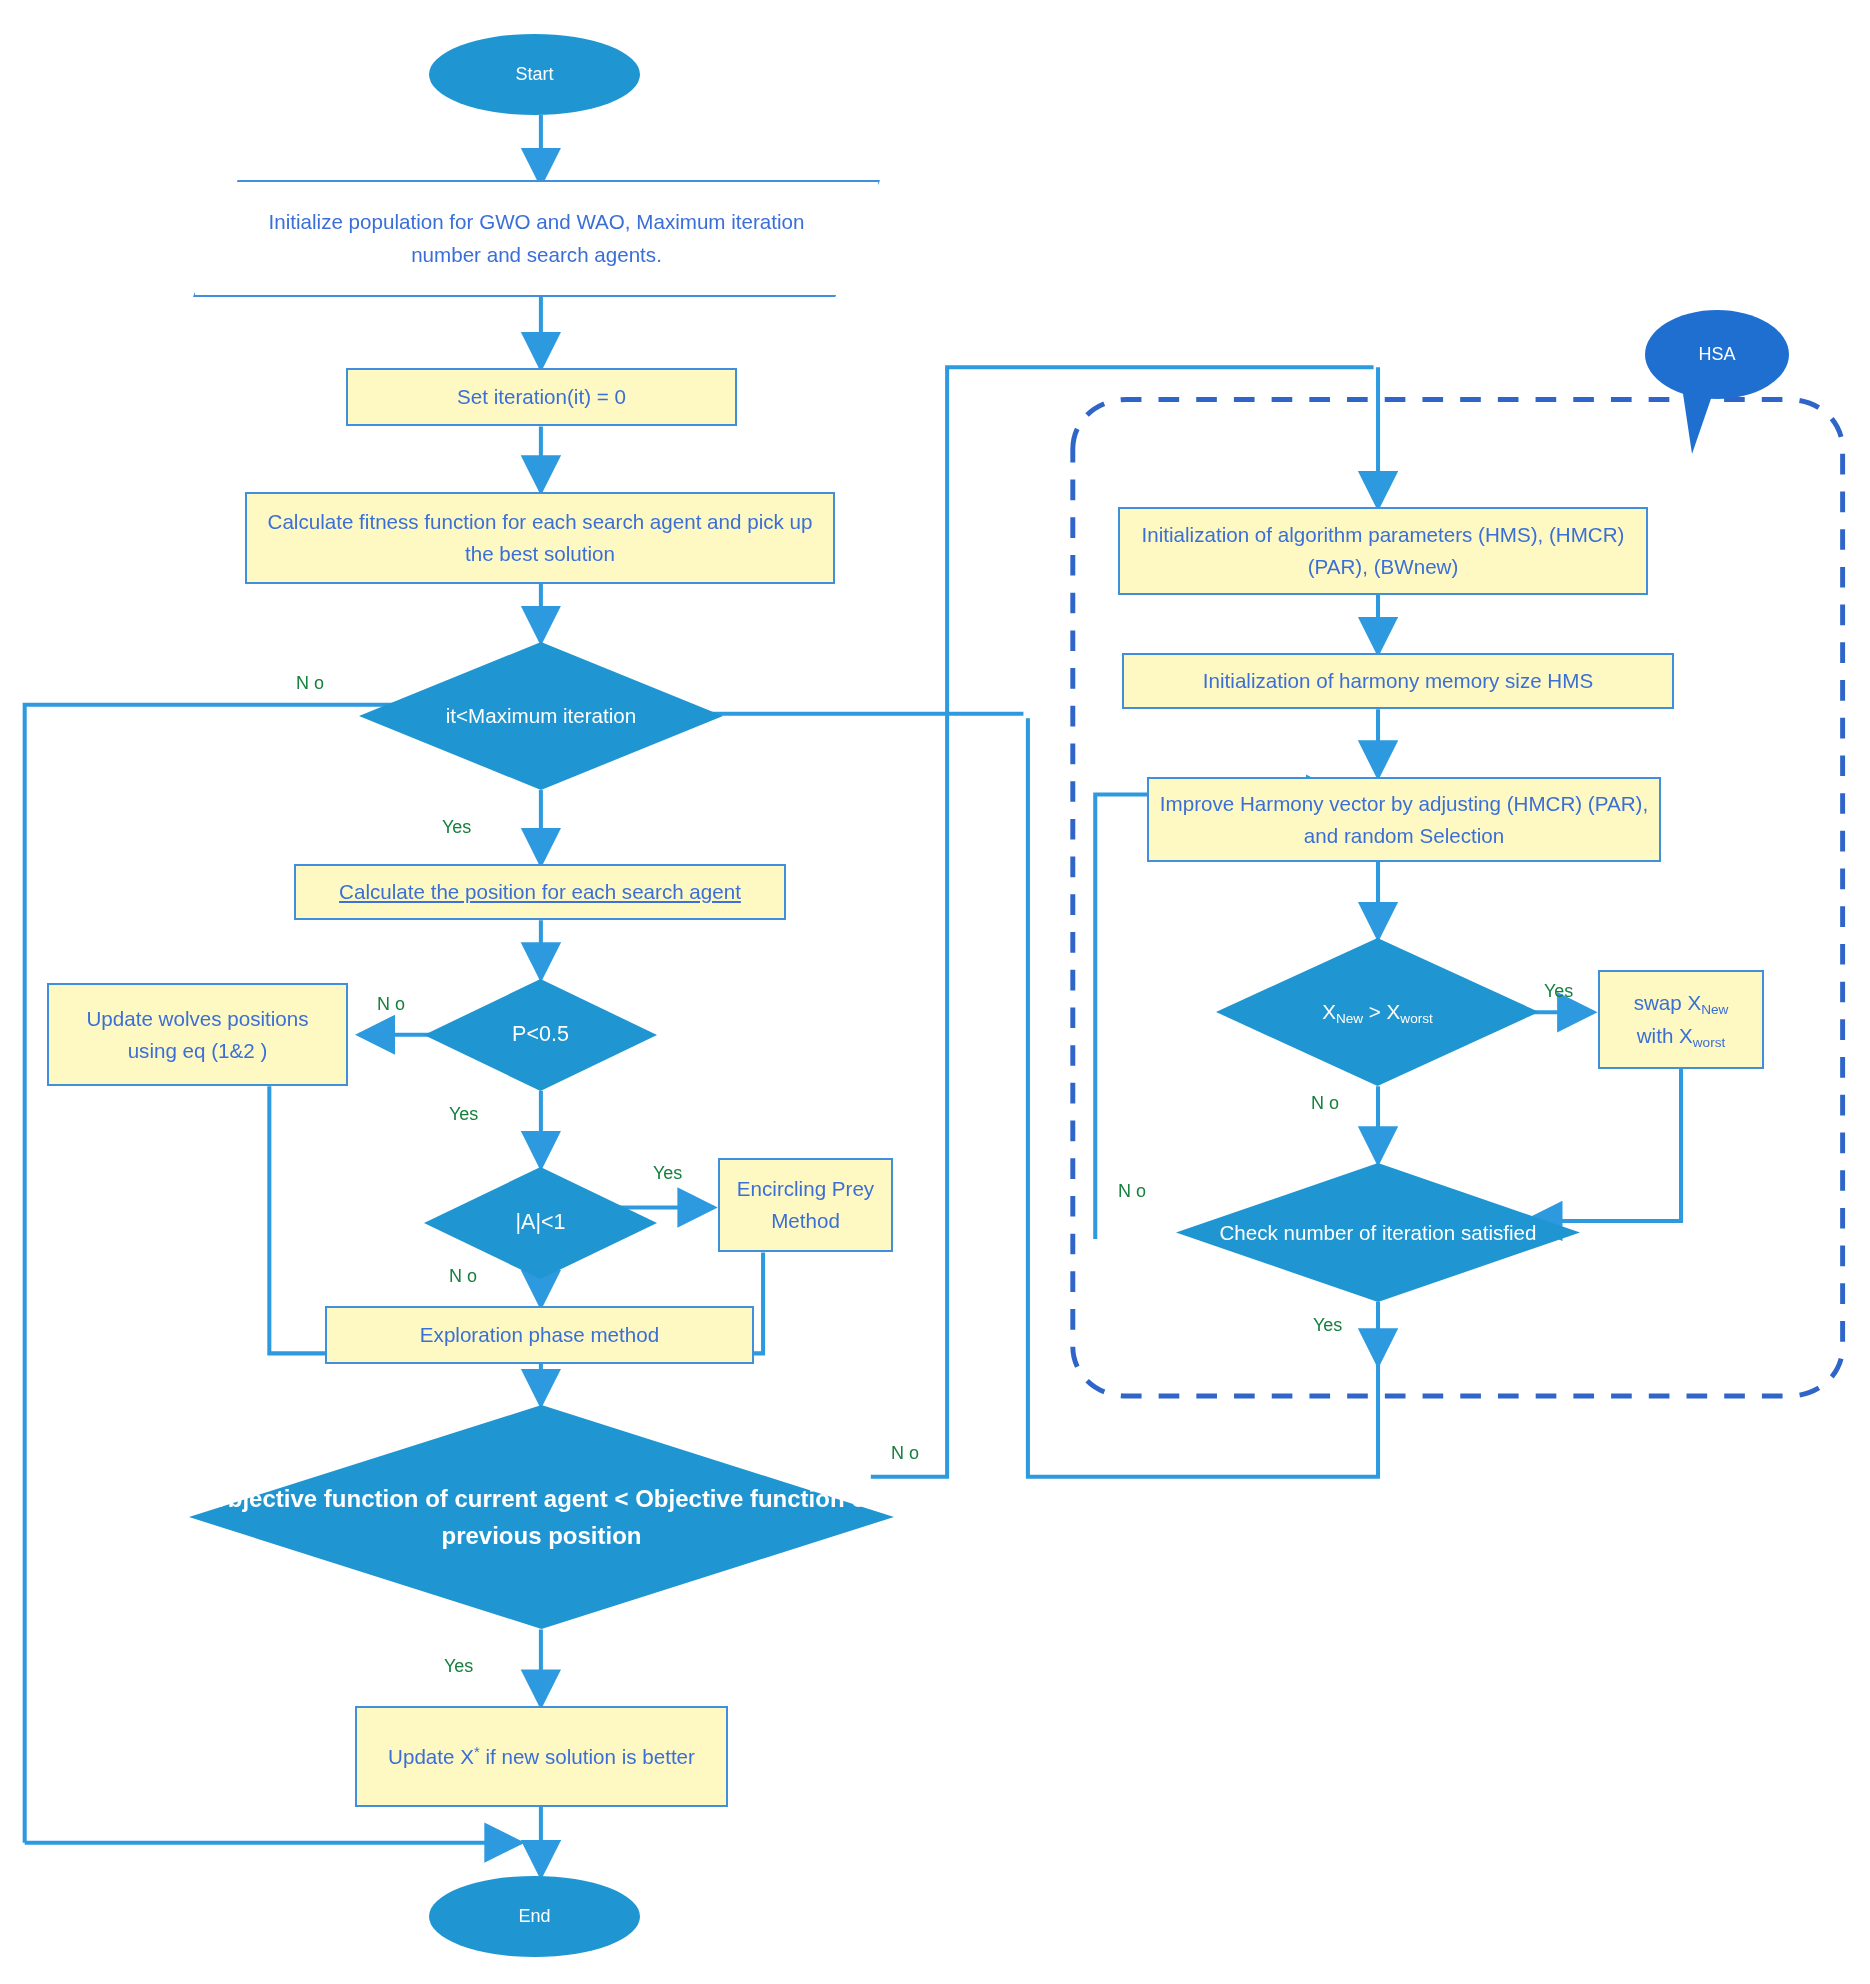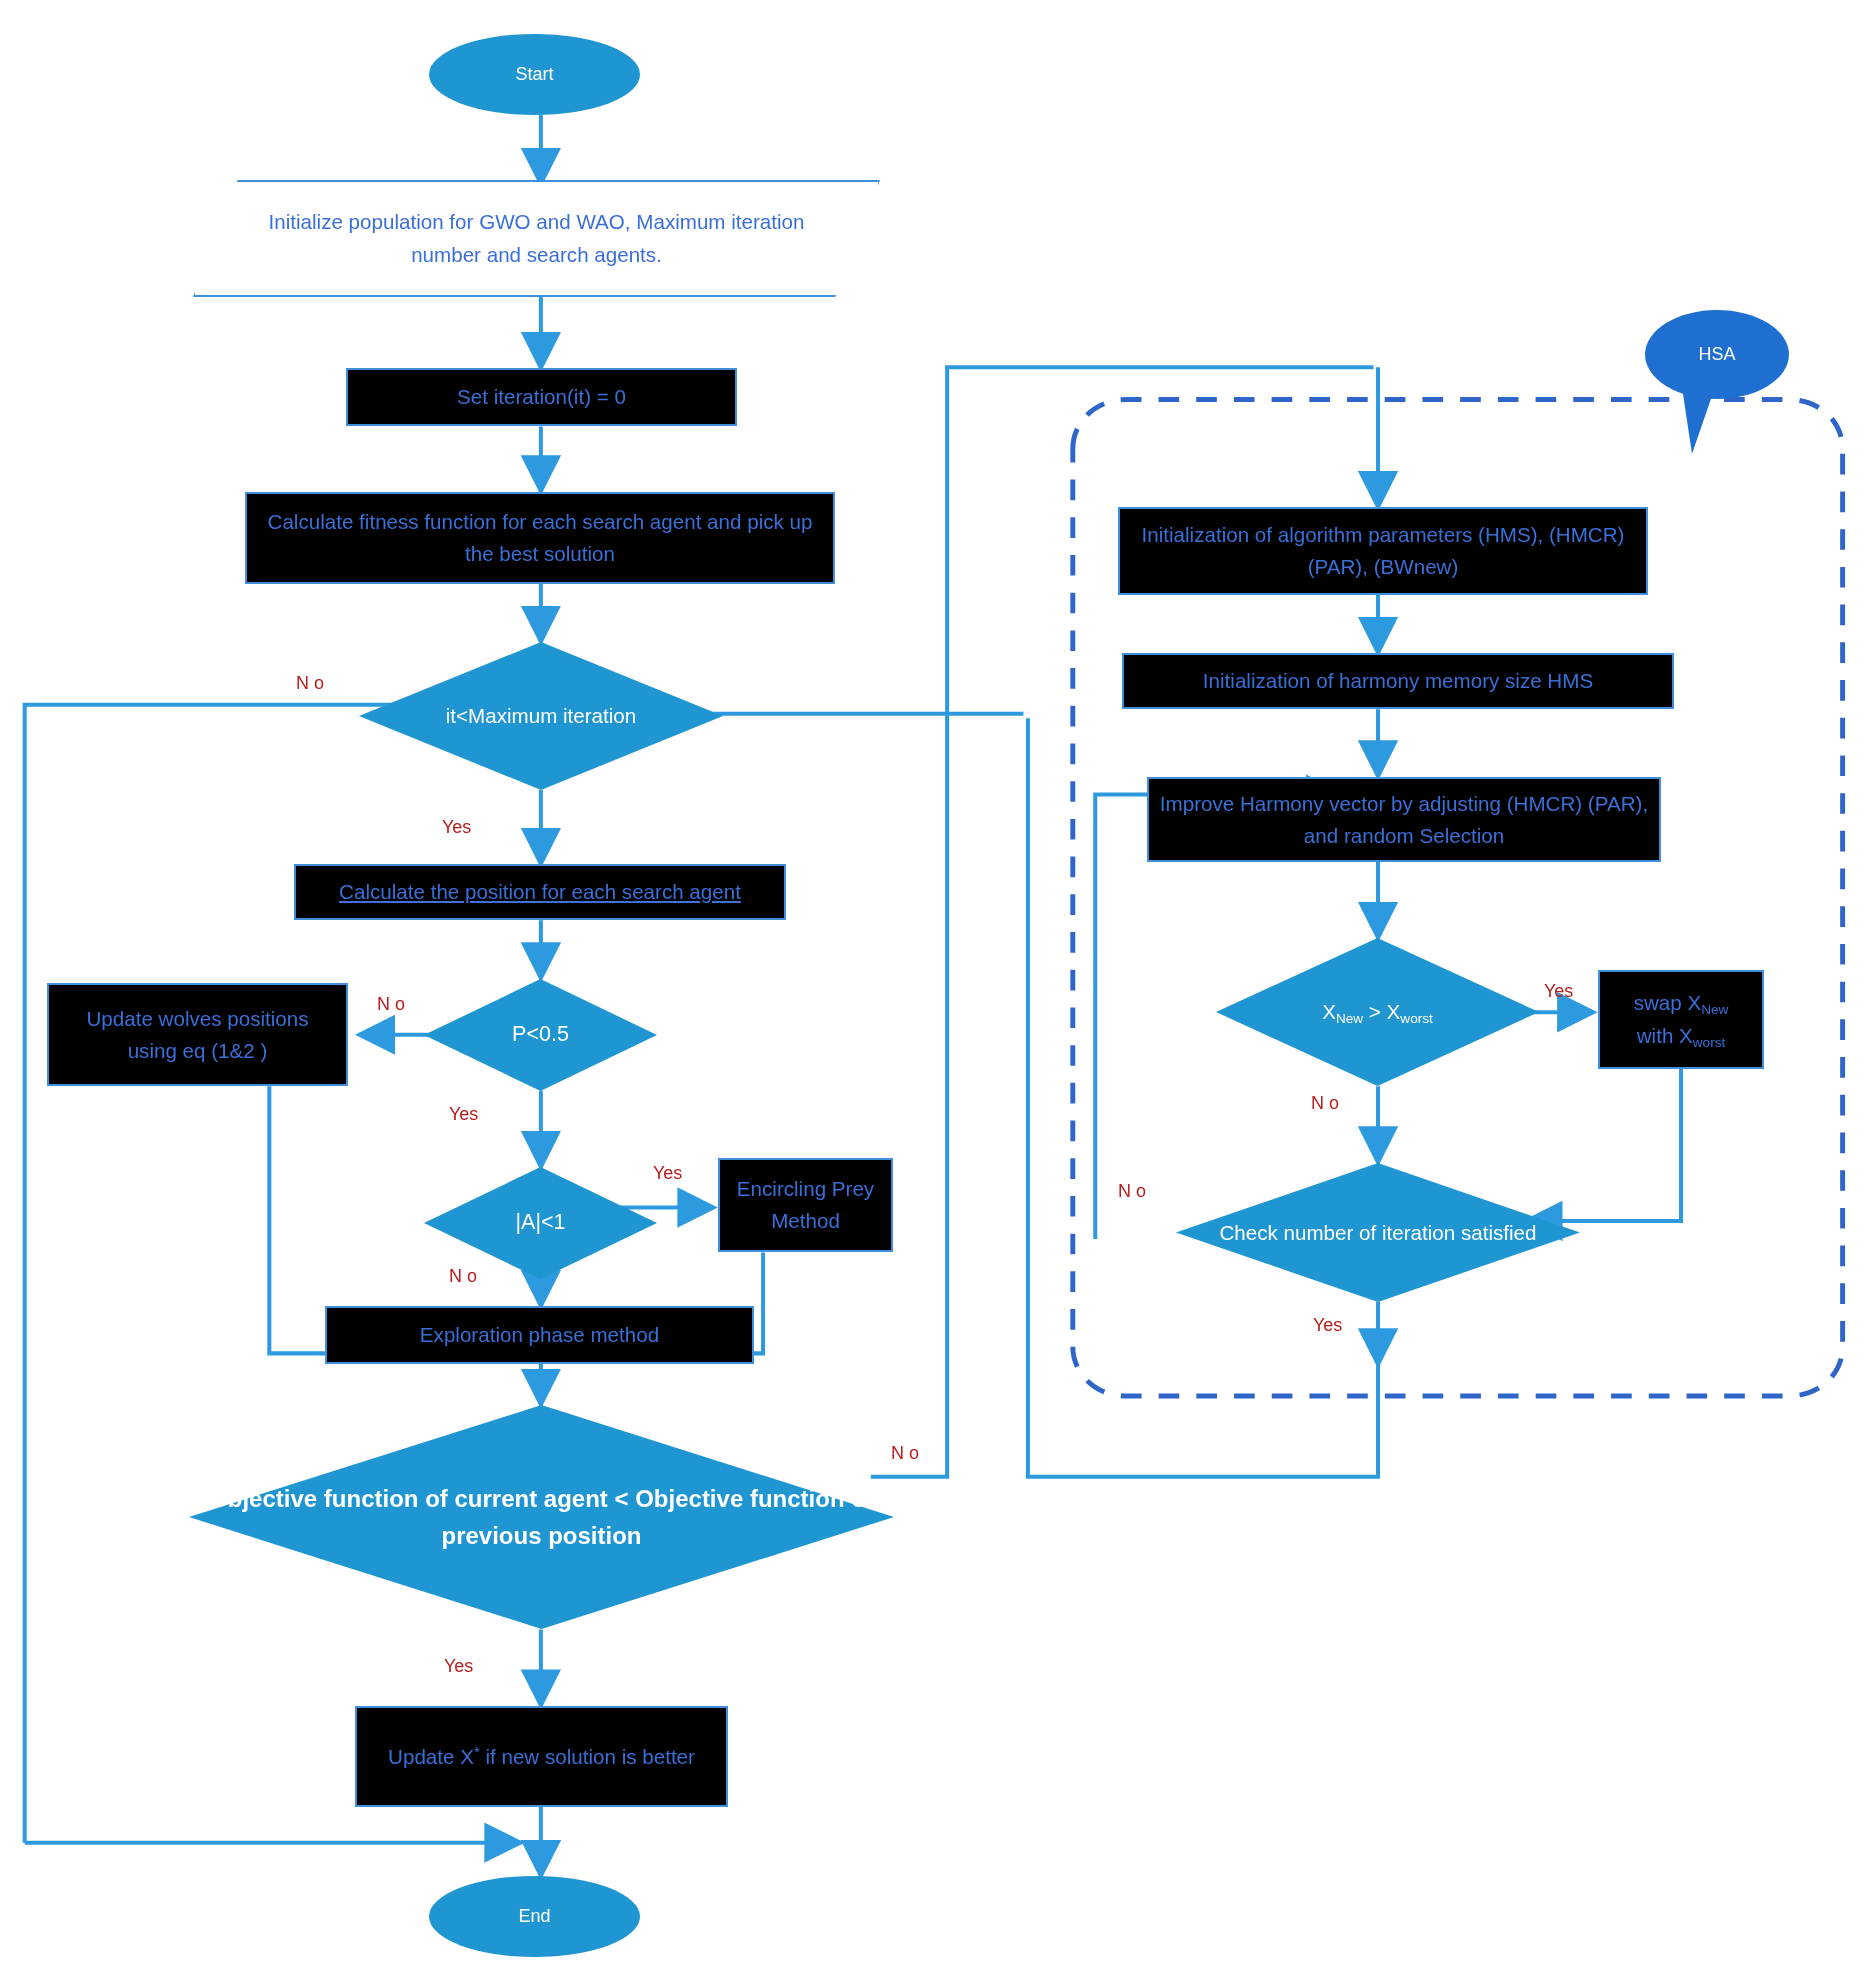--- a/index.html
+++ b/index.html
@@ -10,21 +10,21 @@
     font-family:"Liberation Sans", sans-serif;
     overflow:hidden;
   }
   svg#wires{position:absolute;left:0;top:0;width:1870px;height:1985px;}
 
   
   .node{position:absolute;box-sizing:border-box;display:flex;align-items:center;justify-content:center;text-align:center;}
 
   .proc{
     border:2.2px solid #3f8fdc;
-    background:#000000;
+    background:#fef9c3;
     color:#3f6fd8;
   }
   .proc .txt{padding:0 10.8px;line-height:1.55;color:#3a6fd8;}
 
   .term{
     background:#1f96d1;
     border-radius:50%;
     color:#ffffff;
   }
 
@@ -39,21 +39,21 @@
      -webkit-clip-path:polygon(6.5% 0,100% 0,93.5% 100%,0 100%);clip-path:polygon(6.5% 0,100% 0,93.5% 100%,0 100%);}
   .parallel .txt{position:relative;z-index:2;line-height:1.6;padding:0 54px;}
 
   .callout{color:#ffffff;}
   .callout .cshape{position:absolute;left:0;top:0;width:100%;height:76%;background:#1f6fd0;border-radius:50%;}
   .callout .ctail{position:absolute;left:26%;top:66%;width:0;height:0;
       border-left:10px solid transparent;border-right:23px solid transparent;border-top:67px solid #1f6fd0;}
   .callout .txt{position:relative;z-index:3;width:100%;top:-12%;}
 
   
-  .elabel{position:absolute;color:#b91c1c;white-space:nowrap;}
+  .elabel{position:absolute;color:#15803d;white-space:nowrap;}
 
   .f40{font-size:18px;}
   .f44{font-size:24px;font-weight:bold;}
   .f46{font-size:20.6px;}
   .f48{font-size:21.5px;}
   .f50{font-size:18px;}
   .sub{font-size:0.66em;vertical-align:-0.28em;}
   .sup{font-size:0.72em;vertical-align:0.45em;}
 </style>
 </head>

